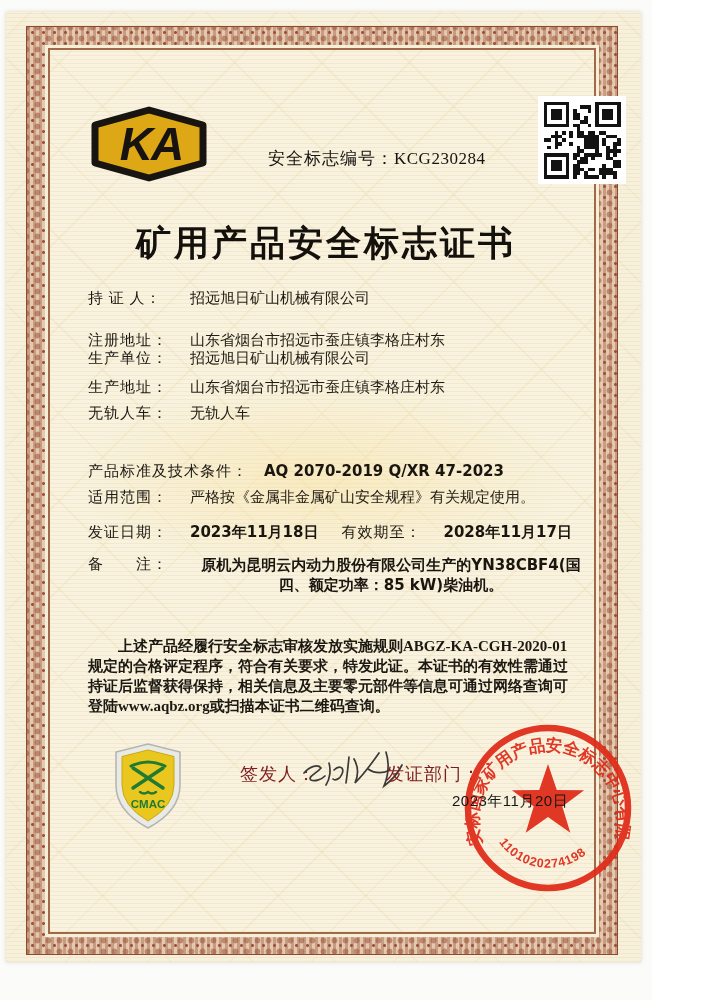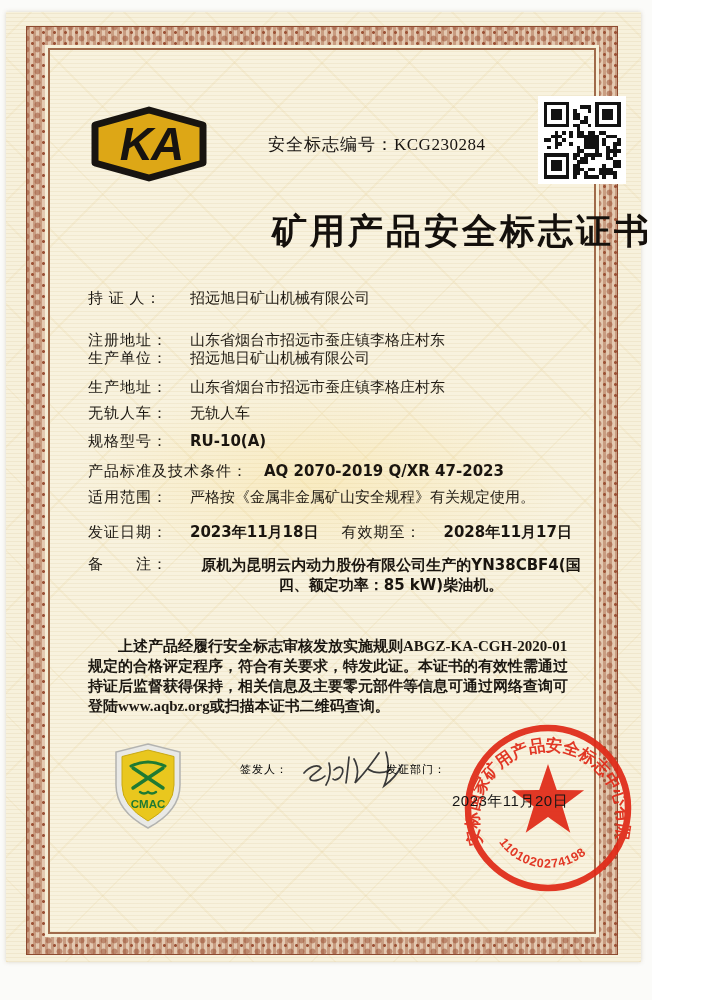--- a/index.html
+++ b/index.html
@@ -24,35 +24,35 @@
     background-color:#f8f2de;
     background-image:
       repeating-linear-gradient(0deg, rgba(205,180,125,.15) 0 1px, transparent 1px 4px),
       repeating-linear-gradient(45deg, rgba(228,205,145,.16) 0 2px, transparent 2px 62px),
       repeating-linear-gradient(-45deg, rgba(228,205,145,.16) 0 2px, transparent 2px 62px);
     border:2px solid #a06a4a; outline:3px solid #f6efd8;}
   .wash{position:absolute;left:80px;top:385px;width:480px;height:190px;
     background:radial-gradient(ellipse at center, rgba(250,218,125,.30), rgba(250,218,125,0) 72%);pointer-events:none;}
 
   .abs{position:absolute;}
-  .cert-no{left:268px;top:133px;font-size:17px;color:#171310;letter-spacing:1px;}
+  .cert-no{left:268px;top:147px;font-size:17px;color:#171310;letter-spacing:1px;}
   .cert-no .num{font-family:"Liberation Serif",serif;letter-spacing:0.5px;}
-  .doc-title{left:0;right:0;top:208px;text-align:right;font-size:35px;font-weight:bold;
+  .doc-title{left:0;right:0;top:220px;text-align:center;font-size:35px;font-weight:bold;
     color:#14100c;letter-spacing:3px;font-family:"Liberation Serif",serif;}
 
   .row{left:88px;right:60px;display:flex;align-items:flex-start;font-size:15px;color:#1c1812;}
   .row .lbl{flex:0 0 auto;min-width:86px;letter-spacing:1px;font-family:"Liberation Serif",serif;}
   .row .val{margin-left:16px;}
   .kai{font-family:"DejaVu Serif",serif;color:#211c14;}
   .hei{font-family:"DejaVu Sans",sans-serif;font-weight:bold;color:#1a150f;}
   .val-wrap{max-width:462px;line-height:20px;text-align:center;}
   .statement{left:88px;right:77px;top:636px;font-size:15px;line-height:20px;font-weight:bold;
     color:#1c1812;text-indent:2em;font-family:"Liberation Serif",serif;}
 
-  .sig-label{font-size:11px;color:#000000;letter-spacing:1px;}
+  .sig-label{font-size:18px;color:#7f1d1d;letter-spacing:1px;}
   .seal-date{left:452px;top:792px;font-size:15px;font-weight:normal;color:#161616;z-index:6;
     font-family:"Liberation Sans",sans-serif;letter-spacing:0.5px;}
   .qr-box{left:538px;top:96px;width:88px;height:88px;background:#ffffff;padding:0;}
   svg{display:block;}
 </style>
 </head>
 <body>
 
 <div class="page">
   <div class="sheet"></div>
@@ -106,24 +106,20 @@
     <span class="val kai">招远旭日矿山机械有限公司</span>
   </div>
   <div class="abs row" style="top:378px">
     <span class="lbl">生产地址：</span>
     <span class="val kai">山东省烟台市招远市蚕庄镇李格庄村东</span>
   </div>
   <div class="abs row" style="top:404px">
     <span class="lbl">无轨人车：</span>
     <span class="val kai">无轨人车</span>
   </div>
-  <div class="abs row" style="top:432px">
-    <span class="lbl">规格型号：</span>
-    <span class="val hei">RU-10(A)</span>
-  </div>
   <div class="abs row" style="top:462px">
     <span class="lbl">产品标准及技术条件：</span>
     <span class="val hei">AQ 2070-2019 Q/XR 47-2023</span>
   </div>
   <div class="abs row" style="top:488px">
     <span class="lbl">适用范围：</span>
     <span class="val kai">严格按《金属非金属矿山安全规程》有关规定使用。</span>
   </div>
   <div class="abs row" style="top:523px">
     <span class="lbl">发证日期：</span>

